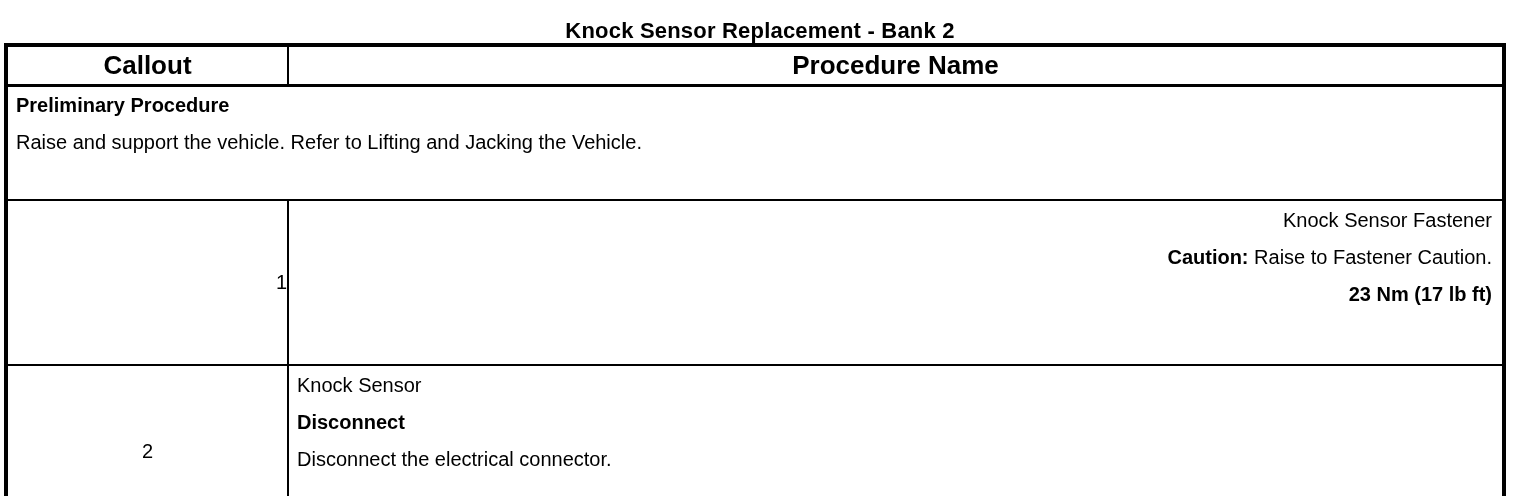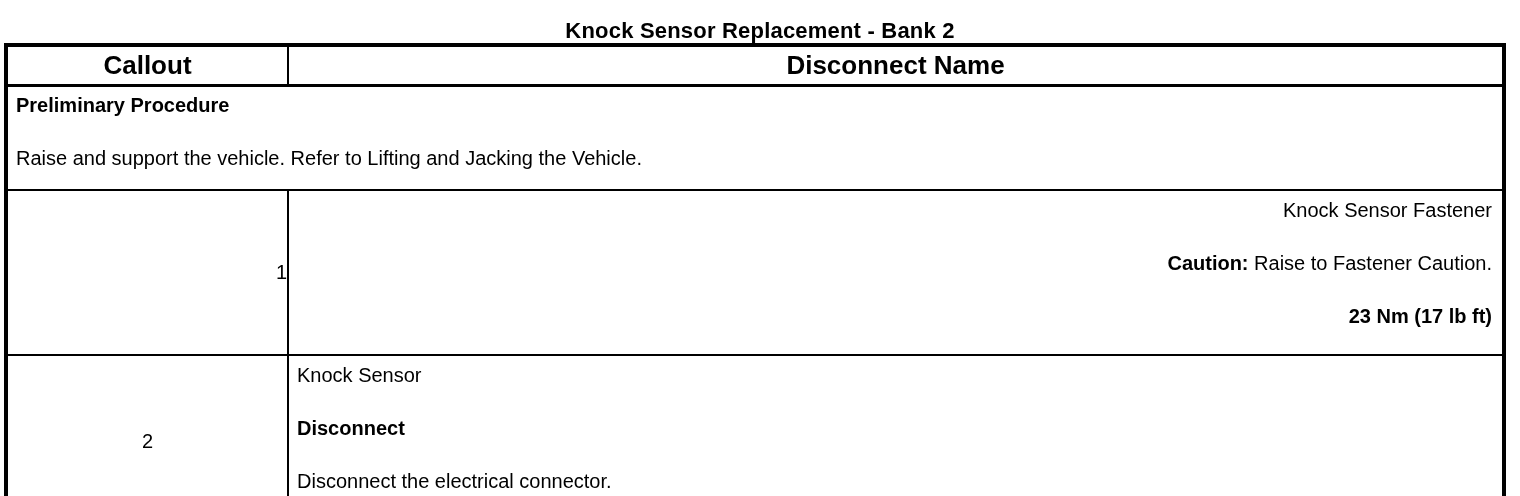--- a/index.html
+++ b/index.html
@@ -51,56 +51,56 @@
   .doc-table thead th {
     height: 37px;
     text-align: center;
     vertical-align: middle;
     font-size: 26px;
     font-weight: bold;
     border-bottom: 3px solid #000;
   }
   td.prelim-cell {
     height: 94px;
-    padding: 8px 10px 0 8px;
+    padding: 8px 10px 10px 8px;
   }
   td.callout-cell {
     text-align: center;
     vertical-align: middle;
     font-size: 20px;
   }
   td.component-cell {
     padding: 9px 10px 8px 8px;
   }
   tr.body-row-1 td { height: 146px; text-align: right; }
   tr.body-row-2 td { height: 153px; }
   .doc-table p {
     margin: 0;
   }
   .doc-table p + p {
-    margin-top: 32px;
+    margin-top: 16px;
   }
   .bold { font-weight: bold; }
 </style>
 </head>
 <body>
 
 <div class="page">
 
   <div class="title">Knock Sensor Replacement - Bank 2</div>
 
   <table class="doc-table">
     <colgroup>
       <col class="col-callout">
       <col class="col-component">
     </colgroup>
     <thead>
       <tr>
         <th>Callout</th>
-        <th>Disconnect Name</th>
+        <th>Procedure Name</th>
       </tr>
     </thead>
     <tbody>
       <tr>
         <td colspan="2" class="prelim-cell">
           <p class="bold">Preliminary Procedure</p>
           <p>Raise and support the vehicle. Refer to Lifting and Jacking the Vehicle.</p>
         </td>
       </tr>
 

